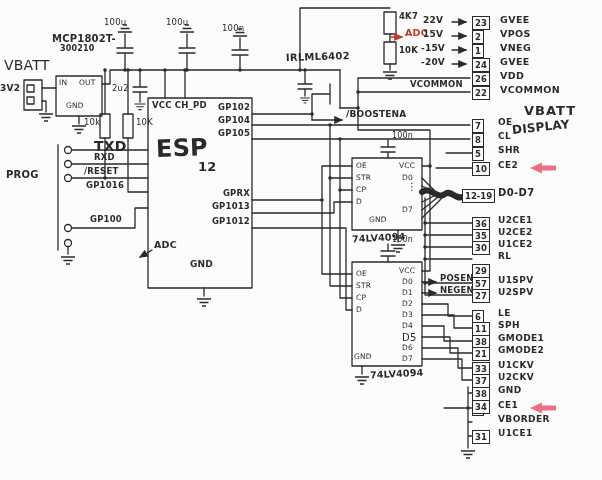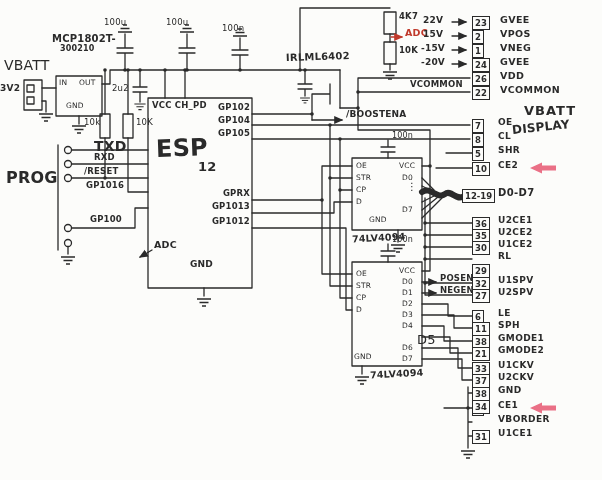--- a/index.html
+++ b/index.html
@@ -181,21 +181,21 @@
 <span class="lb" style="left:60px;top:45px;font-size:8px;font-weight:600">300210</span>
 <span class="lb" style="left:59px;top:79px;font-size:7.5px">IN</span>
 <span class="lb" style="left:79px;top:79px;font-size:7.5px">OUT</span>
 <span class="lb" style="left:66px;top:102px;font-size:7.5px">GND</span>
 <span class="lb" style="left:104px;top:18px;font-size:8.5px">100u</span>
 <span class="lb" style="left:166px;top:18px;font-size:8.5px">100u</span>
 <span class="lb" style="left:222px;top:24px;font-size:8.5px">100n</span>
 <span class="lb" style="left:112px;top:84px;font-size:8.5px">2u2</span>
 <span class="lb" style="left:84px;top:118px;font-size:8.5px">10k</span>
 <span class="lb" style="left:136px;top:118px;font-size:8.5px">10K</span>
-<span class="lb" style="left:6px;top:170px;font-size:16px;font-weight:700">PROG</span>
+<span class="lb" style="left:6px;top:170px;font-size:10px;font-weight:700">PROG</span>
 <span class="lb" style="left:94px;top:139px;font-size:14px;font-weight:700">TXD</span>
 <span class="lb" style="left:94px;top:153px;font-size:8.5px;font-weight:600">RXD</span>
 <span class="lb" style="left:84px;top:167px;font-size:8.5px;font-weight:600">/RESET</span>
 <span class="lb" style="left:86px;top:181px;font-size:8.5px;font-weight:600">GP1016</span>
 <span class="lb" style="left:90px;top:215px;font-size:8.5px;font-weight:600">GP100</span>
 <span class="lb" style="left:152px;top:101px;font-size:8.5px;font-weight:600">VCC CH_PD</span>
 <span class="lb" style="left:156px;top:136px;font-size:24px;font-weight:700;transform:rotate(-2deg)">ESP</span>
 <span class="lb" style="left:198px;top:160px;font-size:13px;font-weight:700">12</span>
 <span class="lb" style="left:210px;top:103px;width:40px;text-align:right;font-size:8.5px;font-weight:600">GP102</span>
 <span class="lb" style="left:210px;top:116px;width:40px;text-align:right;font-size:8.5px;font-weight:600">GP104</span>
@@ -227,21 +227,21 @@
 <span class="lb" style="left:356px;top:270px;font-size:7.5px">OE</span>
 <span class="lb" style="left:356px;top:282px;font-size:7.5px">STR</span>
 <span class="lb" style="left:356px;top:294px;font-size:7.5px">CP</span>
 <span class="lb" style="left:356px;top:306px;font-size:7.5px">D</span>
 <span class="lb" style="left:399px;top:267px;font-size:7.5px">VCC</span>
 <span class="lb" style="left:402px;top:278px;font-size:7.5px">D0</span>
 <span class="lb" style="left:402px;top:289px;font-size:7.5px">D1</span>
 <span class="lb" style="left:402px;top:300px;font-size:7.5px">D2</span>
 <span class="lb" style="left:402px;top:311px;font-size:7.5px">D3</span>
 <span class="lb" style="left:402px;top:322px;font-size:7.5px">D4</span>
-<span class="lb" style="left:417px;top:333px;font-size:13px">D5</span>
+<span class="lb" style="left:402px;top:333px;font-size:10px">D5</span>
 <span class="lb" style="left:402px;top:344px;font-size:7.5px">D6</span>
 <span class="lb" style="left:402px;top:355px;font-size:7.5px">D7</span>
 <span class="lb" style="left:354px;top:353px;font-size:7.5px">GND</span>
 <span class="lb tilt" style="left:370px;top:369px;font-size:9.5px;font-weight:700">74LV4094</span>
 <span class="lb" style="left:392px;top:236px;font-size:8px">100n</span>
 <span class="lb" style="left:440px;top:274px;font-size:8.5px;font-weight:700">POSEN</span>
 <span class="lb" style="left:440px;top:286px;font-size:8.5px;font-weight:700">NEGEN</span>
 
 <span class="lb" style="left:524px;top:104px;font-size:13px;font-weight:700;letter-spacing:1px">VBATT</span>
 <span class="lb" style="left:512px;top:121px;font-size:12px;font-weight:700;transform:rotate(-6deg)">DISPLAY</span>
@@ -274,21 +274,21 @@
 <span class="pin" style="left:462px;top:189px">12-19</span>
 <span class="lb nm" style="left:498px;top:188px;font-size:10px">D0-D7</span>
 <span class="pin" style="left:472px;top:217px">36</span>
 <span class="lb nm" style="left:498px;top:216px">U2CE1</span>
 <span class="pin" style="left:472px;top:229px">35</span>
 <span class="lb nm" style="left:498px;top:228px">U2CE2</span>
 <span class="pin" style="left:472px;top:241px">30</span>
 <span class="lb nm" style="left:498px;top:240px">U1CE2</span>
 <span class="pin" style="left:472px;top:264px">29</span>
 <span class="lb nm" style="left:498px;top:252px">RL</span>
-<span class="pin" style="left:472px;top:277px">32</span>
+<span class="pin" style="left:472px;top:277px">57</span>
 <span class="lb nm" style="left:498px;top:276px">U1SPV</span>
 <span class="pin" style="left:472px;top:289px">27</span>
 <span class="lb nm" style="left:498px;top:288px">U2SPV</span>
 <span class="pin" style="left:472px;top:310px">6</span>
 <span class="lb nm" style="left:498px;top:309px">LE</span>
 <span class="pin" style="left:472px;top:322px">11</span>
 <span class="lb nm" style="left:498px;top:321px">SPH</span>
 <span class="pin" style="left:472px;top:335px">38</span>
 <span class="lb nm" style="left:498px;top:334px">GMODE1</span>
 <span class="pin" style="left:472px;top:347px">21</span>

